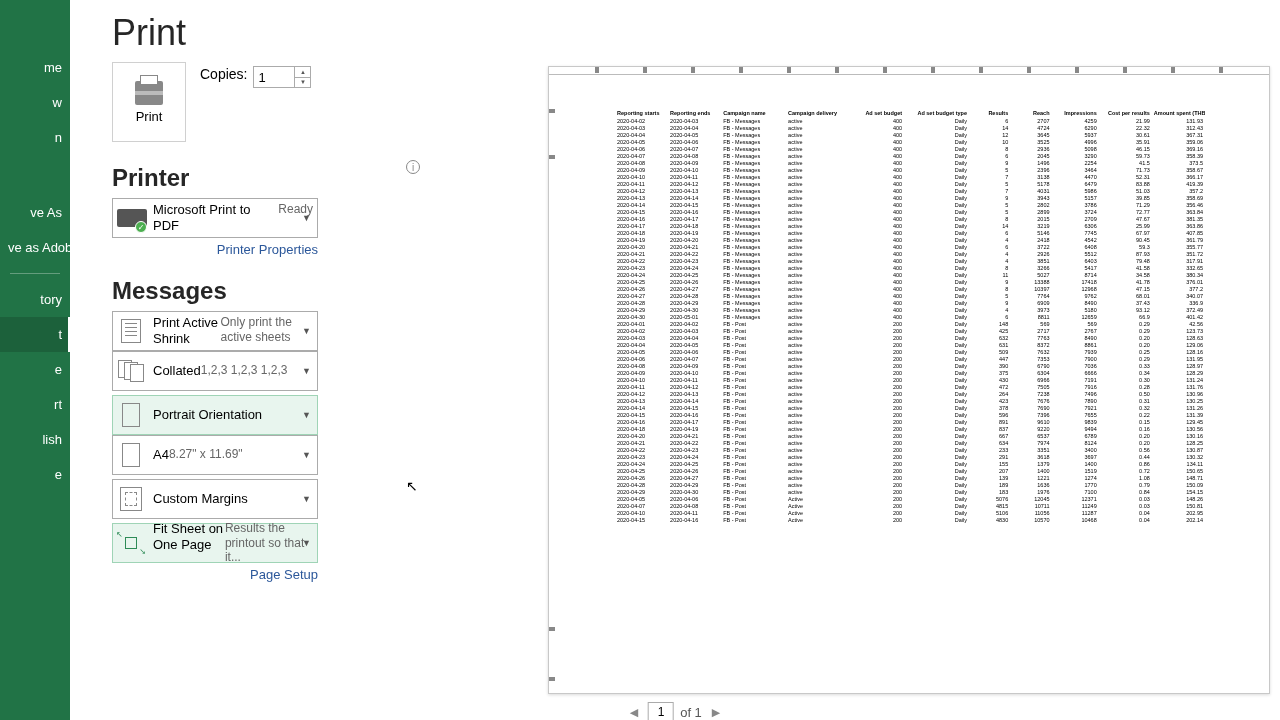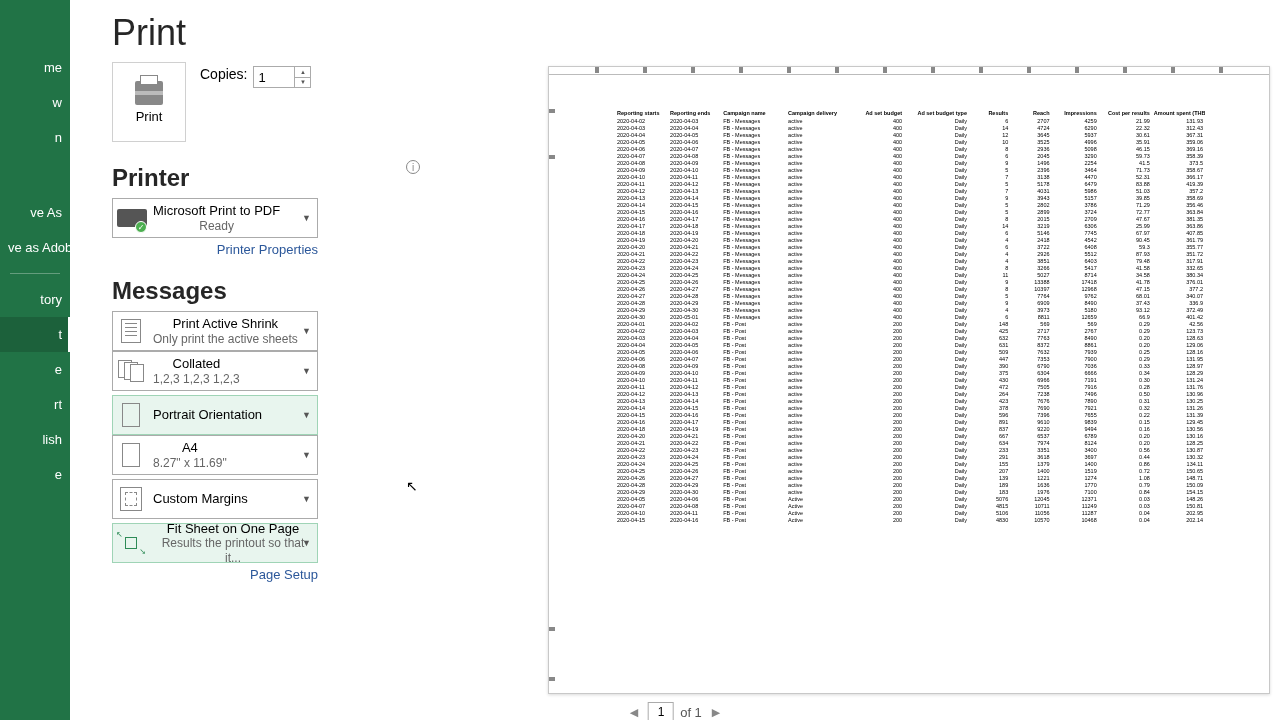--- a/index.html
+++ b/index.html
@@ -19,21 +19,21 @@
 .copies-row { position: absolute; left: 88px; top: 4px; display: flex; gap: 6px; font-size: 14px; }
 .spin { width: 58px; height: 22px; border: 1px solid #ababab; display: flex; }
 .spin input { width: 40px; border: none; padding: 0 4px; font-size: 13px; outline:none; }
 .spin .arrows { width: 16px; display: flex; flex-direction: column; }
 .spin .arrows span { flex:1; font-size:6px; display:flex; align-items:center; justify-content:center; border-left:1px solid #ababab; cursor:pointer; color:#555;}
 .spin .arrows span:first-child { border-bottom:1px solid #ababab; }
 .section-h { font-size: 24px; font-weight: 700; color: #262626; margin: 20px 0 6px 0; }
 .picker { width: 206px; height: 40px; border: 1px solid #ababab; display: flex; align-items: center; padding: 2px 4px; gap: 8px; position: relative; cursor: pointer; }
 .picker .chev { position:absolute; right:6px; top:50%; transform:translateY(-50%); font-size:9px; color:#555;}
 .picker .ico { width: 28px; height: 28px; display:flex; align-items:center; justify-content:center; flex-shrink:0;}
-.picker .txt { display:flex; flex-direction:column; line-height:1.2; font-size:13px;text-align:center;}
+.picker .txt { display:flex; flex-direction:row; line-height:1.2; font-size:13px;}
 .picker .txt .sub { color:#666; font-size:12px;}
 .link { color:#2b579a; font-size:13px; cursor:pointer; }
 .right-link { display:block; text-align:right; width:206px; margin-top:4px; }
 .pages-row { display:flex; align-items:center; gap:6px; font-size:13px; margin:6px 0;}
 .info-icon { position:absolute; right:-8px; top:-4px; width:14px; height:14px; border:1px solid #888; border-radius:50%; font-size:10px; color:#888; display:flex; align-items:center; justify-content:center;}
 .highlight { background:#e8f5ee; border-color:#9fd4b6; }
 .preview-area { position:absolute; left:478px; top:66px; width:722px; height:628px; border:1px solid #c8c8c8; background:#fff; box-shadow:0 1px 3px rgba(0,0,0,0.15);}
 .ruler-top { position:absolute; left:0; right:0; top:0; height:8px; border-bottom:1px solid #bbb;}
 .ruler-top .tick, .ruler-left .tick { position:absolute; background:#888;}
 .ruler-top .tick { top:0; width:4px; height:6px;}

